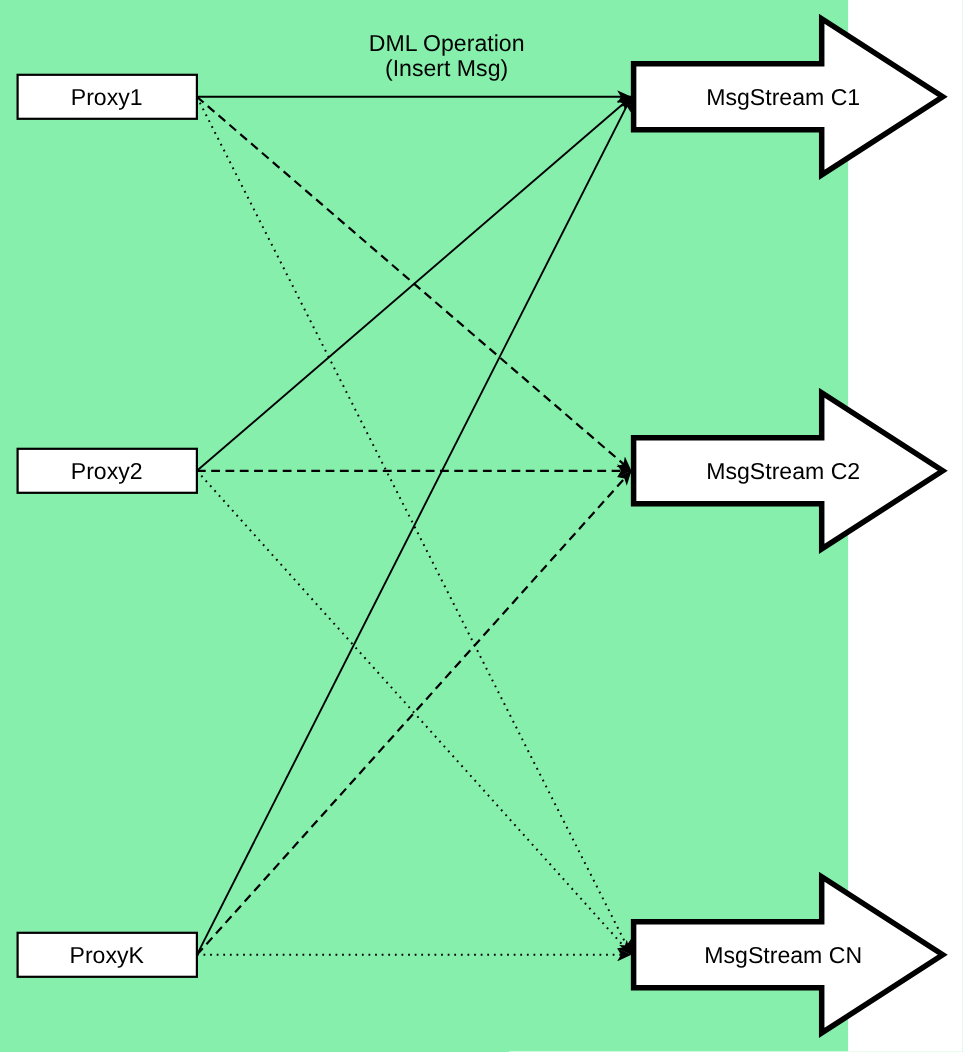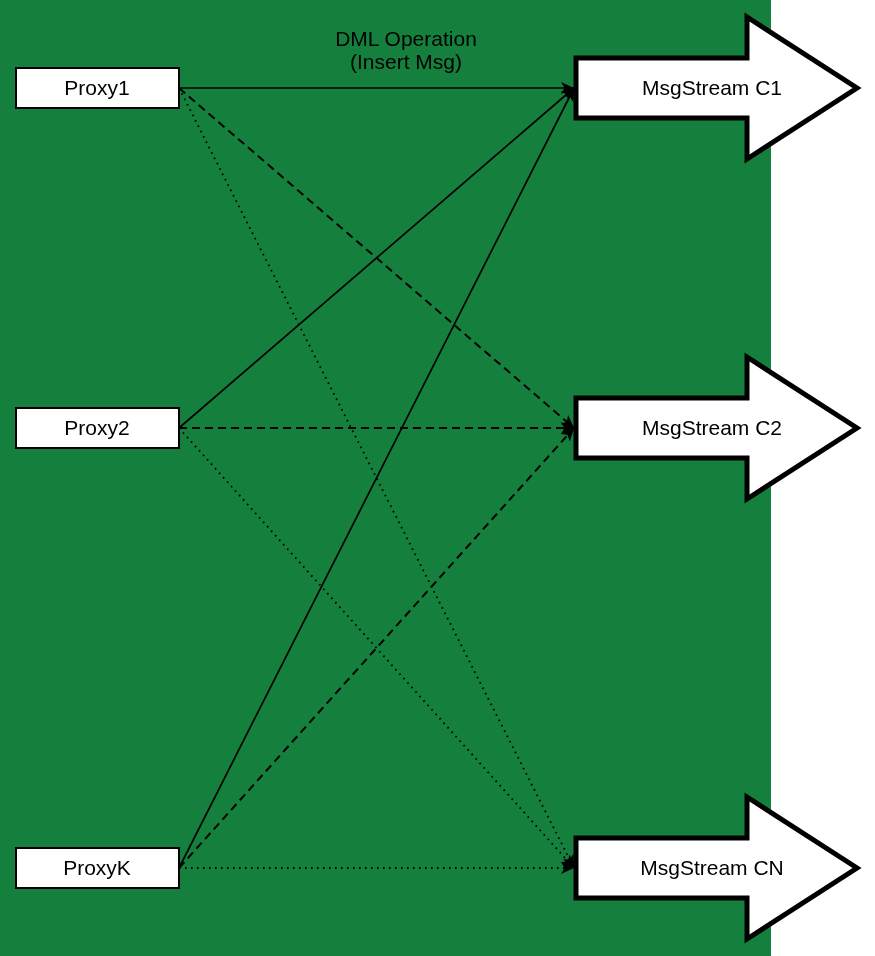--- a/index.html
+++ b/index.html
@@ -3,21 +3,21 @@
 <meta charset="utf-8">
 <style>
   html, body {
     margin: 0;
     padding: 0;
     background: #ffffff;
   }
   .canvas-wrap {
     width: 771px;
     height: 956px;
-    background: #15803d;
+    background: #86efac;
     position: relative;
   }
   svg {
     display: block;
   }
   text {
     font-family: "Liberation Sans", sans-serif;
     font-size: 21px;
     fill: #000000;
   }

